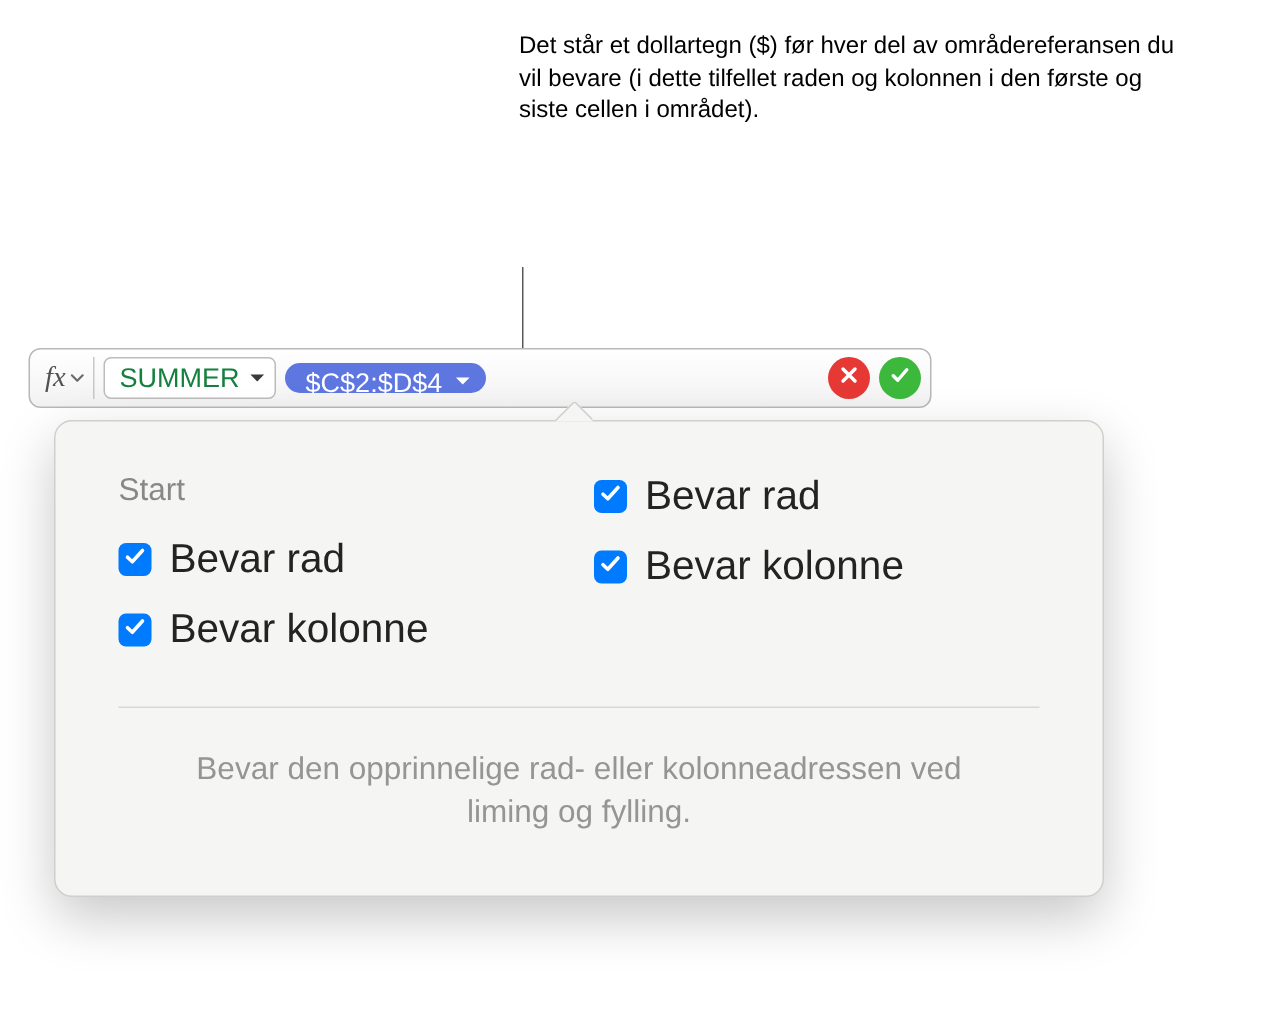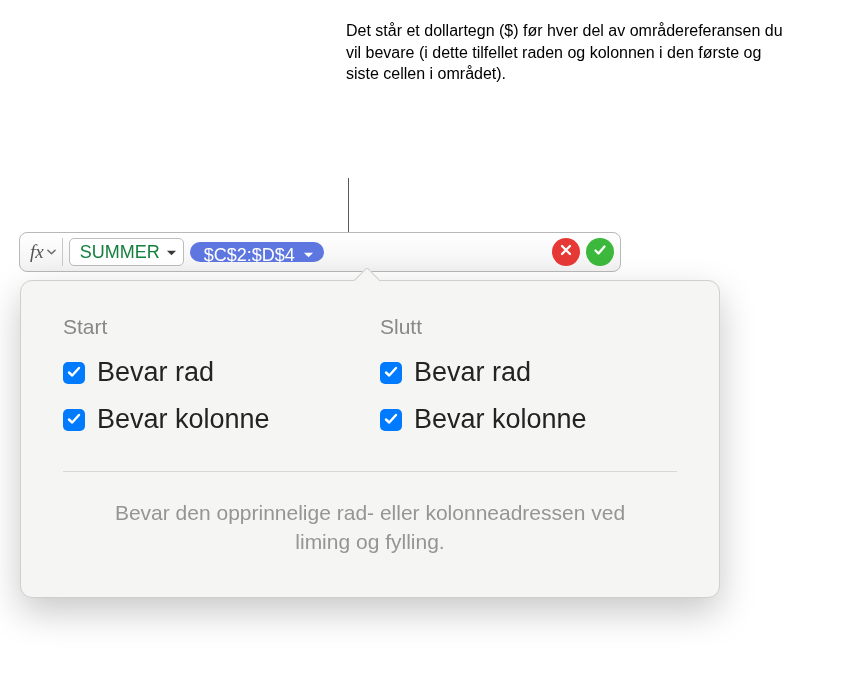--- a/index.html
+++ b/index.html
@@ -133,21 +133,21 @@
     .accept-btn {
       background: #3cb93c;
     }
     .circle-btn svg {
       width: 14px;
       height: 14px;
     }
     .popover {
       position: absolute;
       top: 280px;
-      left: 20px;
+      left: 36px;
       width: 700px;
       background: #f5f5f3;
       border: 1px solid #cfcfce;
       border-radius: 12px;
       box-shadow: 0 14px 36px rgba(0,0,0,0.22);
       padding: 34px 42px 40px 42px;
     }
     .popover-arrow {
       position: absolute;
       top: -13px;
@@ -289,21 +289,20 @@
           <span>
             <svg viewBox="0 0 14 12">
                 <path d="M2 6.5 L5.2 9.5 L12 2" stroke="#ffffff" stroke-width="2.4" fill="none" stroke-linecap="round" stroke-linejoin="round"></path>
               </svg>
           </span>
         </div>
         <span class="checkbox-label">Bevar kolonne</span>
       </div>
     </div>
     <div class="popover-col">
-      <div class="popover-heading">Slutt</div>
       <div class="checkbox-row">
         <div class="checkbox">
           <span>
             <svg viewBox="0 0 14 12">
                 <path d="M2 6.5 L5.2 9.5 L12 2" stroke="#ffffff" stroke-width="2.4" fill="none" stroke-linecap="round" stroke-linejoin="round"></path>
               </svg>
           </span>
         </div>
         <span class="checkbox-label">Bevar rad</span>
       </div>

